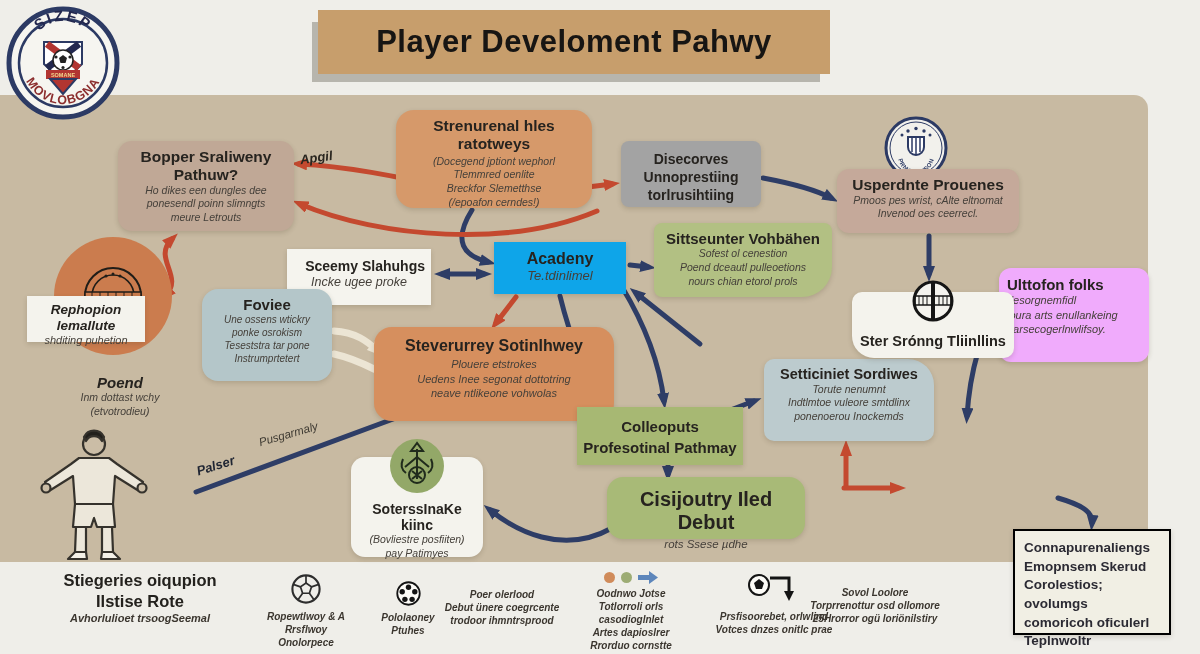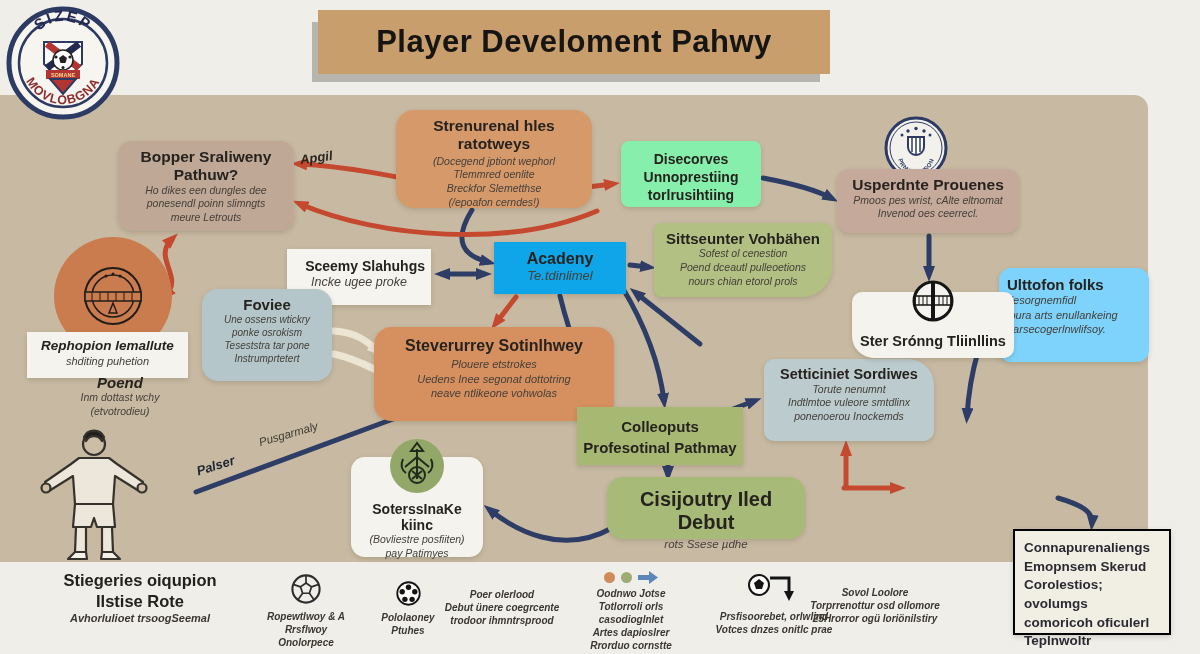--- a/index.html
+++ b/index.html
@@ -12,40 +12,40 @@
   #titlebar{position:absolute;left:318px;top:10px;width:512px;height:64px;background:#c79e6c;display:flex;align-items:center;justify-content:center;box-shadow:-8px 10px 0 -2px #b7b5ad;z-index:6;}
   #titlebar .big{font-size:31px;font-weight:bold;color:#171513;letter-spacing:.5px;}
   
   .node{position:absolute;z-index:10;text-align:center;box-sizing:border-box;padding:7px 6px 5px 6px;box-shadow:0 2px 5px rgba(60,50,30,.18);}
   .t{font-weight:bold;color:#26231f;font-size:15px;line-height:1.15;}
   .s{font-style:italic;color:#45403a;font-size:10.5px;line-height:1.3;}
   .n-bopper{left:118px;top:141px;width:176px;height:90px;background:#c0a896;border-radius:14px;}
   .n-bopper .t{font-size:15.5px;}
   .n-strenurenal{left:396px;top:110px;width:196px;height:98px;background:#d6996a;border-radius:18px;}
   .n-strenurenal .t{font-size:15.5px;margin-bottom:2px;}
-  .n-disecorves{left:621px;top:141px;width:140px;height:66px;background:#86efac;border-radius:8px;padding-top:9px;}
+  .n-disecorves{left:621px;top:141px;width:140px;height:66px;background:#a3a3a3;border-radius:8px;padding-top:9px;}
   .n-disecorves .t{font-size:14px;line-height:1.3;}
   .n-usperdnte{left:837px;top:169px;width:182px;height:64px;background:#c5a99a;border-radius:12px;}
   .n-sittseunter{left:654px;top:223px;width:178px;height:74px;background:#b2c083;border-radius:8px 8px 30px 8px;}
   .n-sceemy{left:287px;top:249px;width:144px;height:56px;background:#f5f4ee;padding-top:9px;}
   .n-sceemy .t{font-size:14px;text-align:right;} .n-sceemy .s{font-size:12.5px;}
   .n-academy{left:494px;top:242px;width:132px;height:52px;background:#0ea5e9;padding-top:8px;}
   .n-academy .t{font-size:16px;} .n-academy .s{font-size:13px;}
   .circle-orange{position:absolute;left:54px;top:237px;width:118px;height:118px;border-radius:50%;background:#cb7c4e;z-index:9;display:flex;align-items:center;justify-content:center;}
-  .n-rephopion{left:27px;top:332px;width:161px;height:46px;background:#f4f3ed;padding-top:6px;}
+  .n-rephopion{left:27px;top:296px;width:118px;height:46px;background:#f4f3ed;padding-top:6px;}
   .n-rephopion .t{font-size:13.5px;font-style:italic;} .n-rephopion .s{font-size:11px;}
   .n-foviee{left:202px;top:289px;width:130px;height:92px;background:#b4c6c9;border-radius:16px;}
   .n-foviee .s{font-size:10px;}
   .n-steverurrey{left:374px;top:327px;width:240px;height:94px;background:#d68f5e;border-radius:18px;padding-top:10px;}
   .n-steverurrey .t{font-size:16px;margin-bottom:2px;} .n-steverurrey .s{font-size:11px;}
   .brok{position:absolute;left:40px;top:374px;width:160px;text-align:center;z-index:10;}
   .brok .t{font-size:15px;font-style:italic;}
   .n-setticiniet{left:764px;top:359px;width:170px;height:82px;background:#bccbce;border-radius:10px 26px 10px 10px;}
   .n-setticiniet .t{font-size:14.5px;}
-  .n-ulttofon{left:999px;top:268px;width:150px;height:94px;background:#7dd3fc;border-radius:12px;text-align:left;padding:8px 8px;}
+  .n-ulttofon{left:999px;top:268px;width:150px;height:94px;background:#f0abfc;border-radius:12px;text-align:left;padding:8px 8px;}
   .n-ulttofon .s{font-size:11px;}
   .n-stersronng{left:852px;top:292px;width:162px;height:66px;background:#f4f3ed;border-radius:10px 10px 10px 22px;padding-top:4px;}
   .n-stersronng .emb{position:absolute;left:58px;top:-14px;}
   .n-stersronng .t{position:absolute;left:0;right:0;bottom:8px;font-size:14.5px;}
   .n-colleoputs{left:577px;top:407px;width:166px;height:58px;background:#a7b873;padding-top:9px;}
   .n-colleoputs .t{font-size:15px;line-height:1.4;}
   .n-cisijoutry{left:607px;top:477px;width:198px;height:62px;background:#a8ba77;border-radius:16px;padding-top:11px;}
   .n-cisijoutry .t{font-size:20px;} .n-cisijoutry .s{font-size:11.5px;margin-top:3px;}
   .n-sotersslnake{left:351px;top:457px;width:132px;height:100px;background:#f4f3ed;border-radius:14px;padding-top:44px;}
   .n-sotersslnake .emb{position:absolute;left:37px;top:-20px;}

